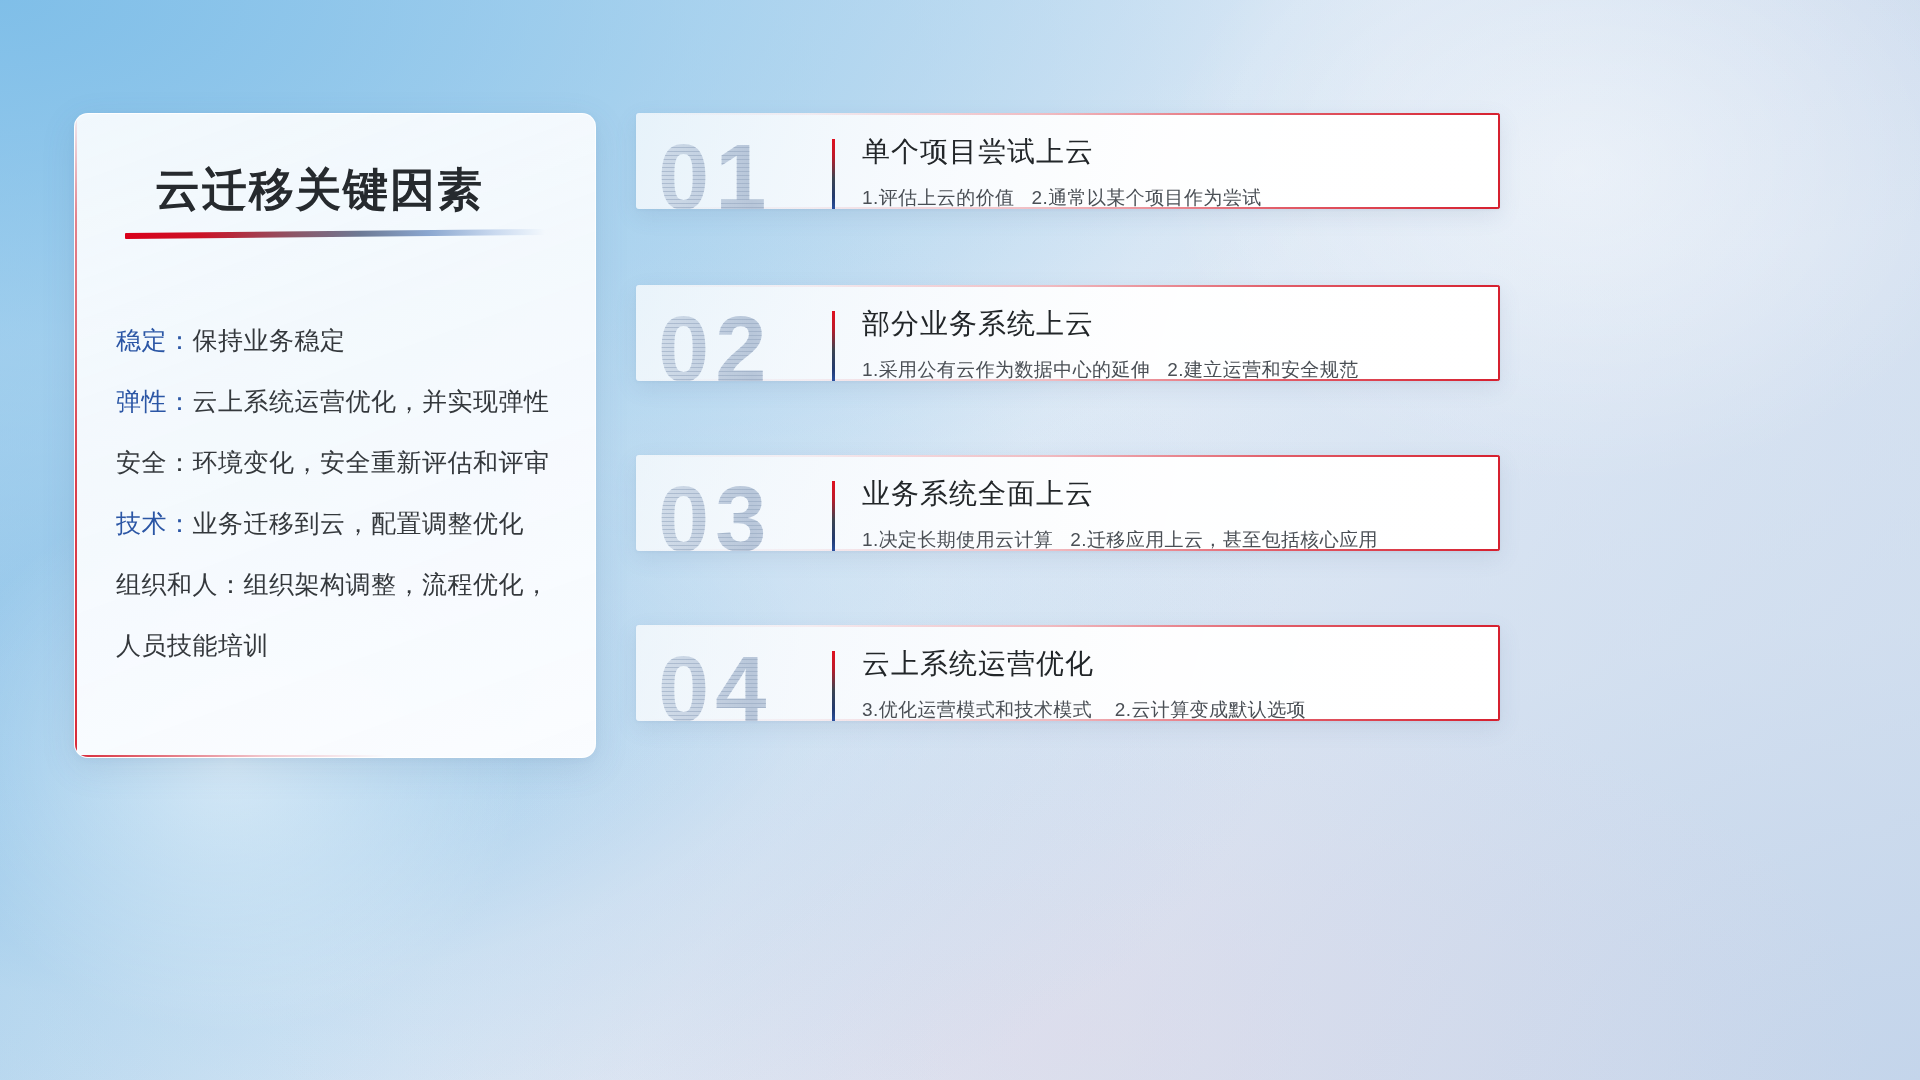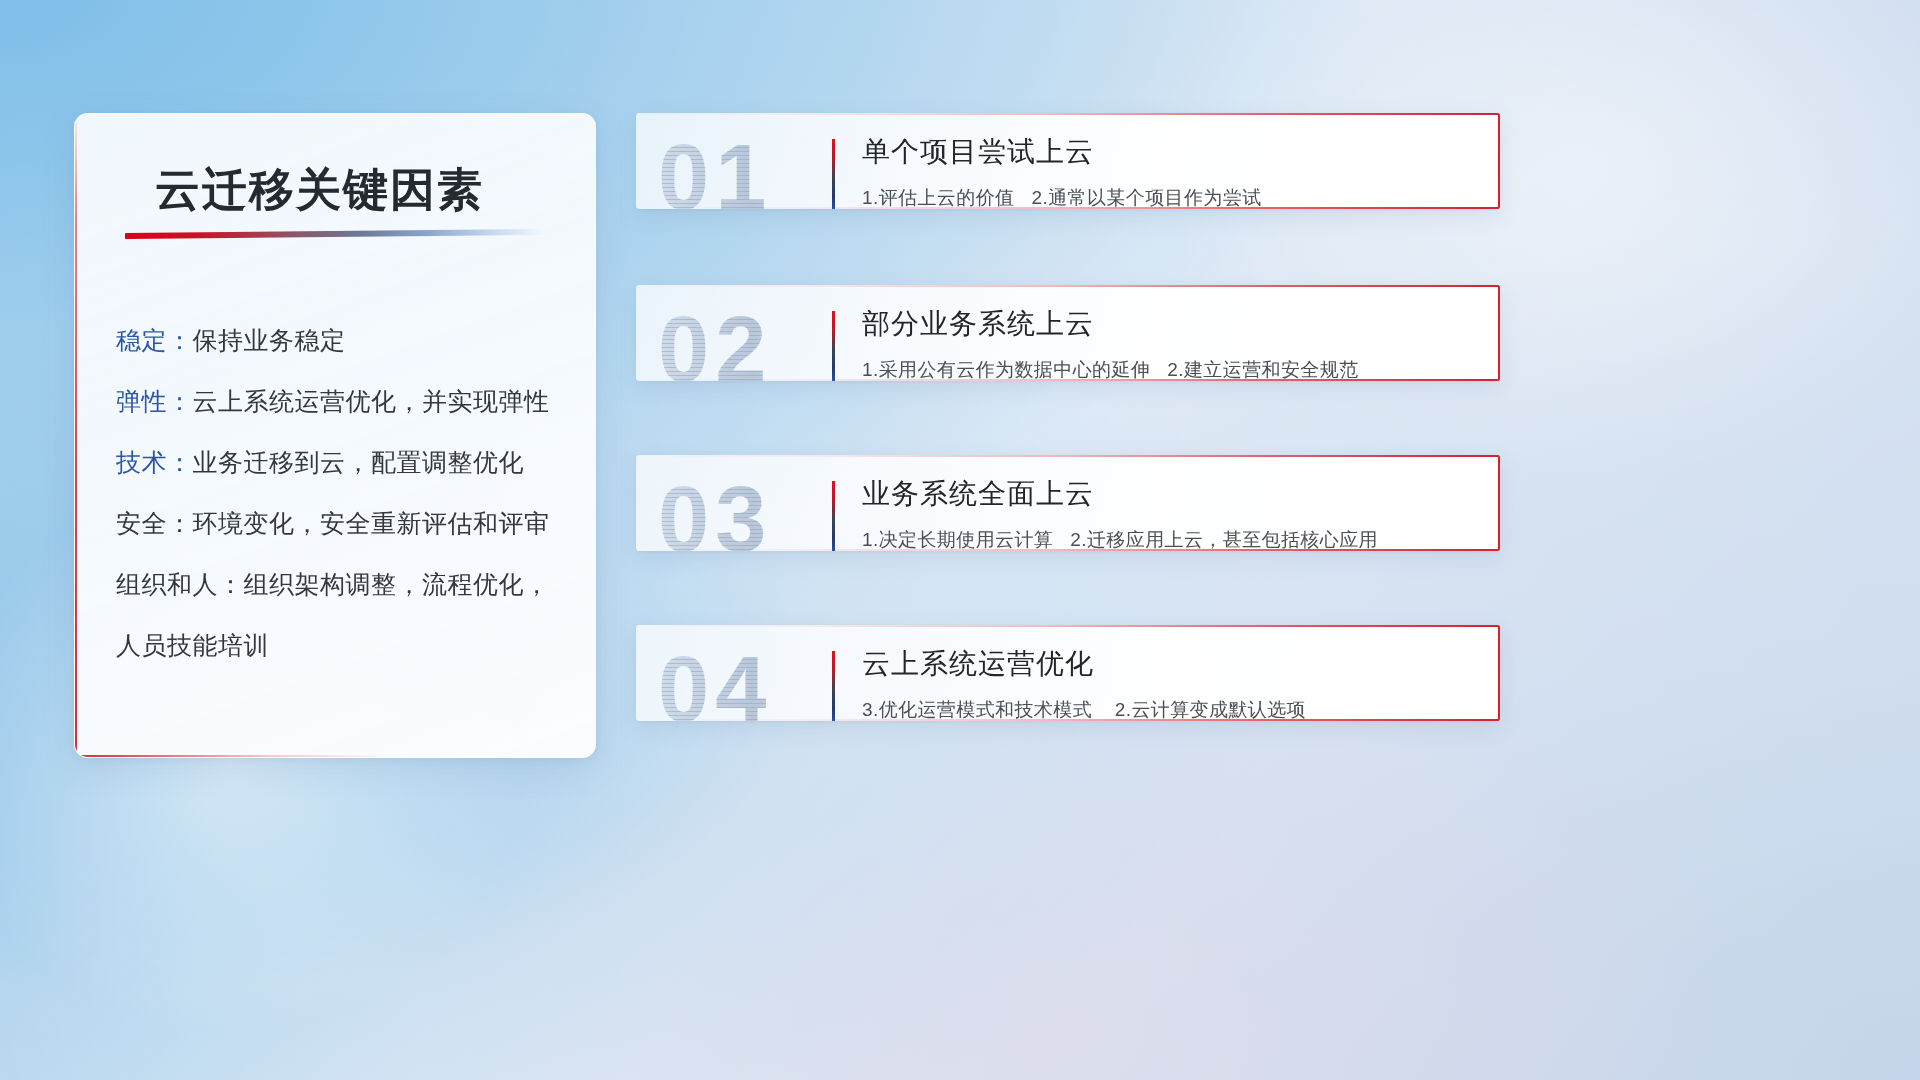--- a/index.html
+++ b/index.html
@@ -204,24 +204,24 @@
     <div id="title-rule"></div>
 
     <div id="factor-list">
       <div class="factor-row">
         <span class="label-blue">稳定：</span><span class="label-dark">保持业务稳定</span>
       </div>
       <div class="factor-row">
         <span class="label-blue">弹性：</span><span class="label-dark">云上系统运营优化，并实现弹性</span>
       </div>
       <div class="factor-row">
+        <span class="label-dark">安全：</span><span class="label-dark">环境变化，安全重新评估和评审</span>
+      </div>
+      <div class="factor-row">
         <span class="label-blue">技术：</span><span class="label-dark">业务迁移到云，配置调整优化</span>
-      </div>
-      <div class="factor-row">
-        <span class="label-dark">安全：</span><span class="label-dark">环境变化，安全重新评估和评审</span>
       </div>
       <div class="factor-row">
         <span class="label-dark">组织和人：</span><span class="label-dark">组织架构调整，流程优化，</span>
       </div>
       <div class="factor-row">
         <span class="label-dark"></span><span class="label-dark">人员技能培训</span>
       </div>
     </div>
   </div>
 

